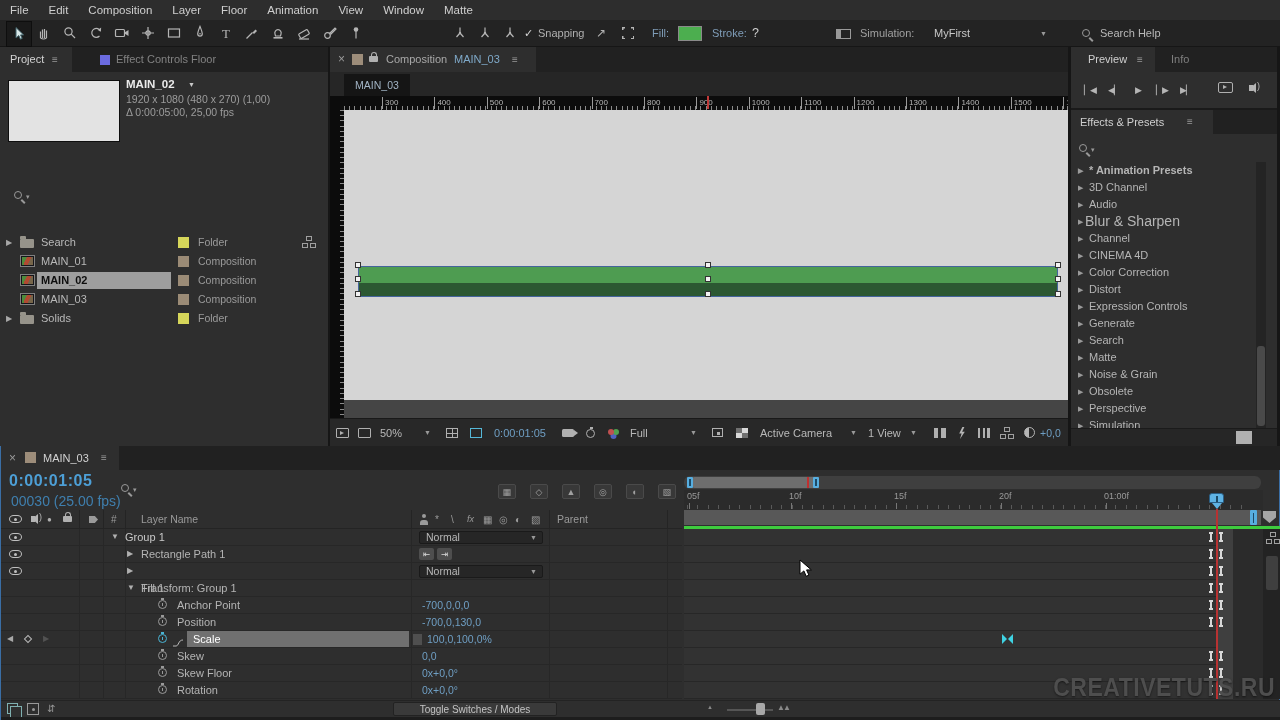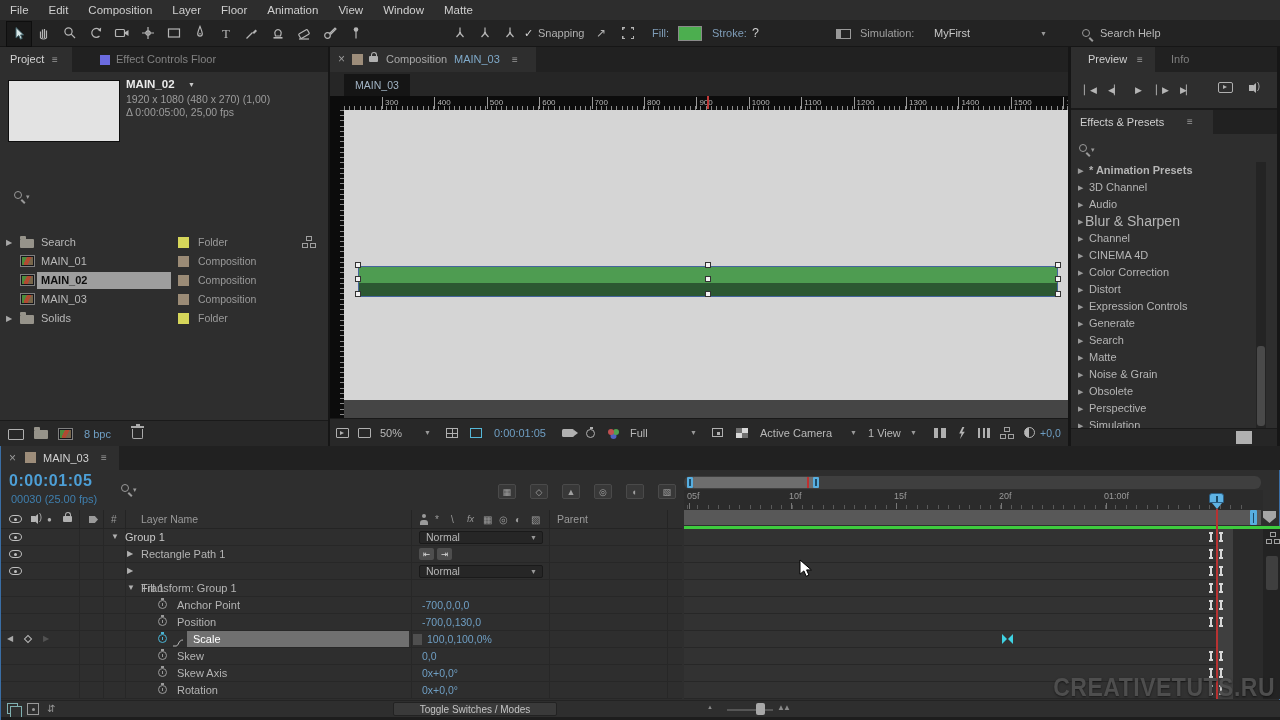--- a/index.html
+++ b/index.html
@@ -277,27 +277,20 @@
           <span class="a" style="left: 198px; top: 0px; line-height: 19px; font-size: 10.5px; color: rgb(154, 154, 154);">Composition</span>
         </div>
         <div class="a" style="left: 0px; top: 78px; width: 328px; height: 19px;">
           <span class="a" style="left: 6px; top: 0px; line-height: 19px; font-size: 8px; color: rgb(168, 168, 168);">▶</span>
           <span class="a i-folder" style="left: 20px; top: 2px;"></span>
           <span class="a" style="left: 41px; top: 0px; line-height: 19px; font-size: 11px; color: rgb(184, 184, 184);">Solids</span>
           <span class="a" style="left: 178px; top: 4px; width: 11px; height: 11px; background: rgb(214, 214, 90);"></span>
           <span class="a" style="left: 198px; top: 0px; line-height: 19px; font-size: 10.5px; color: rgb(154, 154, 154);">Folder</span>
         </div>
       </div>
-    <div class="a" style="left:0;top:373px;width:328px;height:26px;background:#282828;border-top:1px solid #1a1a1a">
-      <span class="a ic-mon" style="left:8px;top:8px;width:16px;height:11px"></span>
-      <span class="a i-folder" style="left:34px;top:5px"></span>
-      <span class="a i-comp" style="left:58px;top:7px"></span>
-      <span class="a" style="left:84px;top:0;line-height:26px;font-size:11px;color:#6f9fc4">8 bpc</span>
-      <span class="a i-trash" style="left:132px;top:3px"></span>
-    </div>
   </div>
 
   <div class="a" style="left:328px;top:47px;width:2px;height:399px;background:#161616"></div>
 
   <div id="compPanel" class="a" style="left:330px;top:47px;width:738px;height:399px;background:#232323">
     <div class="a" style="left:0;top:0;width:738px;height:25px;background:#212121">
       <span class="a" style="left:0;top:0;width:206px;height:25px;background:#2e2e2e"></span>
       <span class="a" style="left:8px;top:0;line-height:25px;font-size:12px;color:#9a9a9a">×</span>
       <span class="a sq-tan" style="left:22px;top:7px"></span>
       <span class="a i-lock" style="left:39px;top:4px"></span>
@@ -470,21 +463,21 @@
 
   <div id="tl" class="a" style="left:0;top:446px;width:1280px;height:274px;background:#2e2e2e;border-left:1px solid #3a6ea5;border-right:1px solid #3a6ea5;border-bottom:1px solid #3a6ea5">
     <div class="a" style="left:0;top:0;width:1279px;height:24px;background:#212121">
       <span class="a" style="left:0;top:0;width:118px;height:24px;background:#2e2e2e"></span>
       <span class="a" style="left:8px;top:0;line-height:24px;font-size:12px;color:#9a9a9a">×</span>
       <span class="a sq-tan" style="left:24px;top:6px"></span>
       <span class="a" style="left:42px;top:0;line-height:24px;font-size:11px;color:#d2d2d2">MAIN_03</span>
       <span class="a" style="left:100px;top:0;line-height:24px;font-size:10px;color:#999">≡</span>
     </div>
     <span class="a" style="left:8px;top:26px;font-size:16px;font-weight:bold;color:#4d9fd6;letter-spacing:0.5px">0:00:01:05</span>
-    <span class="a" style="left:10px;top:47px;font-size:11px;color:#3f7fae">00030 (25.00 fps)</span>
+    <span class="a" style="left:10px;top:47px;font-size:14px;color:#3f7fae">00030 (25.00 fps)</span>
     <span class="a i-mag" style="left:120px;top:38px"></span>
     <span class="a" style="left:132px;top:40px;font-size:7px;color:#999">▾</span>
     <span id="tlMiniIcons"></span>
     
     <span class="a" style="left:683px;top:30px;width:577px;height:13px;background:#3f3f3f;border-radius:6px"></span>
     <span class="a" style="left:690px;top:31px;width:128px;height:11px;background:#6e6e6e;border-radius:4px"></span>
     <span class="a nav-h" style="left:686px;top:31px"></span>
     <span class="a nav-h" style="left:812px;top:31px"></span>
     <span class="a" style="left:806px;top:31px;width:1.5px;height:11px;background:#c03030"></span>
     
@@ -620,21 +613,21 @@
           <span class="a" style="left: 421px; top: 0px; line-height: 16px; font-size: 10.5px; color: rgb(111, 159, 196);">0,0</span>
         </div>
         <div class="a" style="left: 0px; top: 219px; width: 681px; height: 17px; background: rgb(46, 46, 46); border-bottom: 1px solid rgb(39, 39, 39);">
           <span class="a" style="left: 78px; top: 0px; width: 1px; height: 16px; background: rgb(39, 39, 39);"></span>
           <span class="a" style="left: 102px; top: 0px; width: 1px; height: 16px; background: rgb(39, 39, 39);"></span>
           <span class="a" style="left: 124px; top: 0px; width: 1px; height: 16px; background: rgb(39, 39, 39);"></span>
           <span class="a" style="left: 410px; top: 0px; width: 1px; height: 16px; background: rgb(39, 39, 39);"></span>
           <span class="a" style="left: 548px; top: 0px; width: 1px; height: 16px; background: rgb(39, 39, 39);"></span>
           <span class="a" style="left: 666px; top: 0px; width: 1px; height: 16px; background: rgb(39, 39, 39);"></span>
           <span class="a i-sw" style="left: 157px; top: 3px;"></span>
-          <span class="a" style="left: 176px; top: 0px; line-height: 16px; font-size: 11px; color: rgb(180, 180, 180); z-index: 2;">Skew Axis</span>
+          <span class="a" style="left: 176px; top: 0px; line-height: 16px; font-size: 11px; color: rgb(180, 180, 180); z-index: 2;">Skew Floor</span>
           <span class="a" style="left: 421px; top: 0px; line-height: 16px; font-size: 10.5px; color: rgb(111, 159, 196);">0x+0,0°</span>
         </div>
         <div class="a" style="left: 0px; top: 236px; width: 681px; height: 17px; background: rgb(46, 46, 46); border-bottom: 1px solid rgb(39, 39, 39);">
           <span class="a" style="left: 78px; top: 0px; width: 1px; height: 16px; background: rgb(39, 39, 39);"></span>
           <span class="a" style="left: 102px; top: 0px; width: 1px; height: 16px; background: rgb(39, 39, 39);"></span>
           <span class="a" style="left: 124px; top: 0px; width: 1px; height: 16px; background: rgb(39, 39, 39);"></span>
           <span class="a" style="left: 410px; top: 0px; width: 1px; height: 16px; background: rgb(39, 39, 39);"></span>
           <span class="a" style="left: 548px; top: 0px; width: 1px; height: 16px; background: rgb(39, 39, 39);"></span>
           <span class="a" style="left: 666px; top: 0px; width: 1px; height: 16px; background: rgb(39, 39, 39);"></span>
           <span class="a i-sw" style="left: 157px; top: 3px;"></span>

